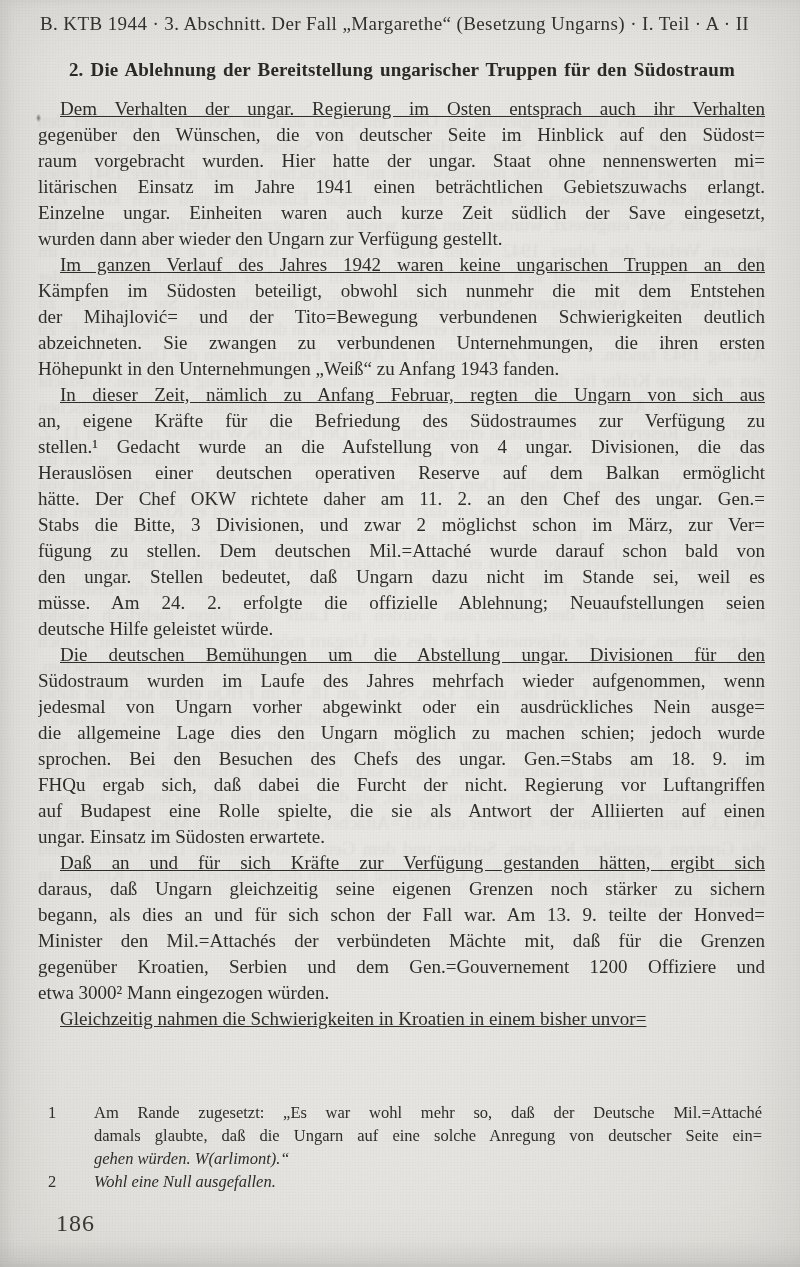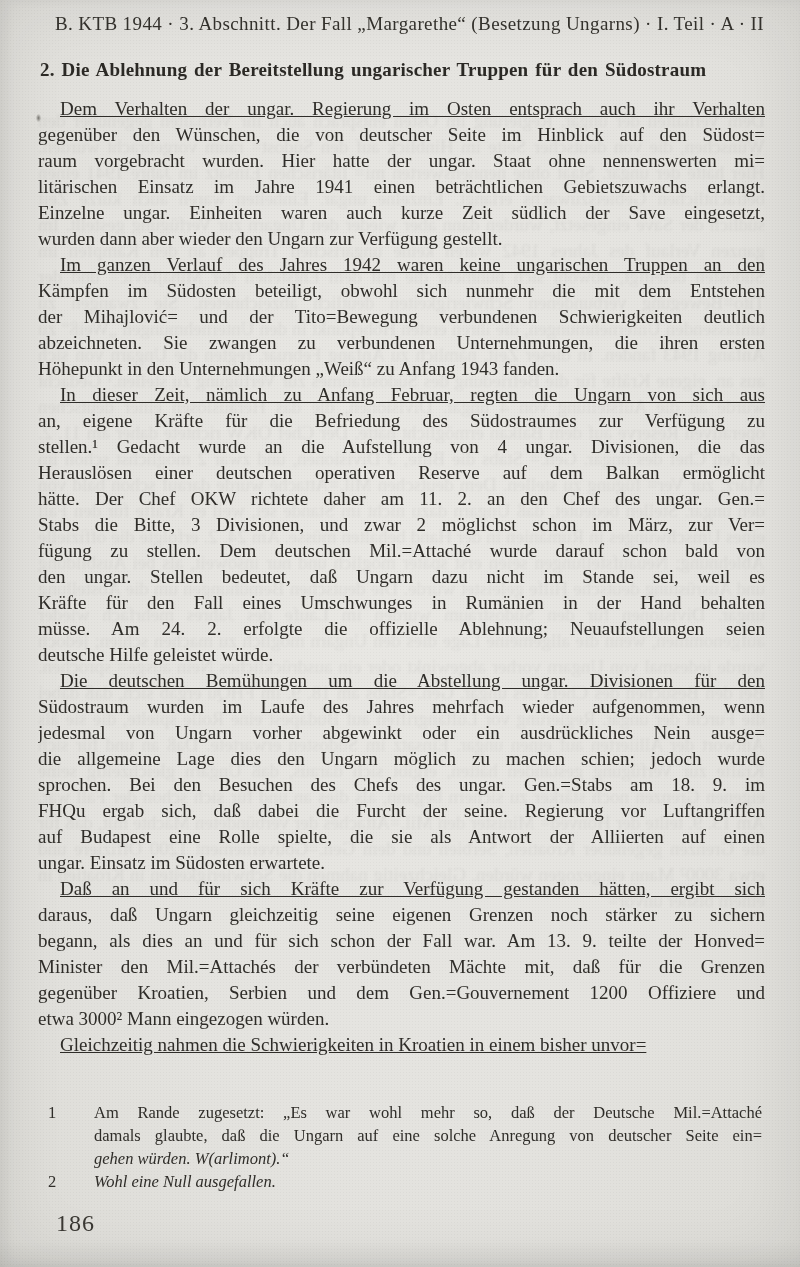--- a/index.html
+++ b/index.html
@@ -27,33 +27,33 @@
     height: 26px;
     background: linear-gradient(to bottom, rgba(0,0,0,0) 0%, rgba(0,0,0,0.06) 100%);
     pointer-events: none;
   }
 
   .running-header {
     position: absolute;
     top: 13px;
     left: 40px;
     right: 36px;
-    text-align: right;
+    text-align: left;
     font-size: 19px;
     letter-spacing: 0.4px;
     white-space: nowrap;
     color: #33312c;
   }
 
   .section-heading {
     position: absolute;
     top: 59px;
     left: 40px;
     right: 36px;
-    text-align: left;
+    text-align: center;
     font-size: 19px;
     font-weight: bold;
     letter-spacing: 0.2px;
     word-spacing: 2px;
     color: #2b2925;
     white-space: nowrap;
   }
 
   .body-text {
     position: absolute;
@@ -163,29 +163,28 @@
       <div class="line">abzeichneten. Sie zwangen zu verbundenen Unternehmungen, die ihren ersten</div>
       <div class="line last">Höhepunkt in den Unternehmungen „Weiß“ zu Anfang 1943 fanden.</div>
       <div class="line first">In dieser Zeit, nämlich zu Anfang Februar, regten die Ungarn von sich aus</div>
       <div class="line">an, eigene Kräfte für die Befriedung des Südostraumes zur Verfügung zu</div>
       <div class="line">stellen.¹ Gedacht wurde an die Aufstellung von 4 ungar. Divisionen, die das</div>
       <div class="line">Herauslösen einer deutschen operativen Reserve auf dem Balkan ermöglicht</div>
       <div class="line">hätte. Der Chef OKW richtete daher am 11. 2. an den Chef des ungar. Gen.=</div>
       <div class="line">Stabs die Bitte, 3 Divisionen, und zwar 2 möglichst schon im März, zur Ver=</div>
       <div class="line">fügung zu stellen. Dem deutschen Mil.=Attaché wurde darauf schon bald von</div>
       <div class="line">den ungar. Stellen bedeutet, daß Ungarn dazu nicht im Stande sei, weil es</div>
-      <div class="line">Kräfte für den Fall eines Umschwunges in Rumänien in der Hand behalten</div>
       <div class="line">müsse. Am 24. 2. erfolgte die offizielle Ablehnung; Neuaufstellungen seien</div>
       <div class="line last">deutsche Hilfe geleistet würde.</div>
       <div class="line first">Die deutschen Bemühungen um die Abstellung ungar. Divisionen für den</div>
       <div class="line">Südostraum wurden im Laufe des Jahres mehrfach wieder aufgenommen, wenn</div>
       <div class="line">jedesmal von Ungarn vorher abgewinkt oder ein ausdrückliches Nein ausge=</div>
       <div class="line">die allgemeine Lage dies den Ungarn möglich zu machen schien; jedoch wurde</div>
       <div class="line">sprochen. Bei den Besuchen des Chefs des ungar. Gen.=Stabs am 18. 9. im</div>
-      <div class="line">FHQu ergab sich, daß dabei die Furcht der seine. Regierung vor Luftangriffen</div>
+      <div class="line">FHQu ergab sich, daß dabei die Furcht der nicht. Regierung vor Luftangriffen</div>
       <div class="line">auf Budapest eine Rolle spielte, die sie als Antwort der Alliierten auf einen</div>
       <div class="line last">ungar. Einsatz im Südosten erwartete.</div>
       <div class="line first">Daß an und für sich Kräfte zur Verfügung gestanden hätten, ergibt sich</div>
       <div class="line">daraus, daß Ungarn gleichzeitig seine eigenen Grenzen noch stärker zu sichern</div>
       <div class="line">begann, als dies an und für sich schon der Fall war. Am 13. 9. teilte der Honved=</div>
       <div class="line">Minister den Mil.=Attachés der verbündeten Mächte mit, daß für die Grenzen</div>
       <div class="line">gegenüber Kroatien, Serbien und dem Gen.=Gouvernement 1200 Offiziere und</div>
       <div class="line last">etwa 3000² Mann eingezogen würden.</div>
       <div class="line first last">Gleichzeitig nahmen die Schwierigkeiten in Kroatien in einem bisher unvor=</div>
     </div>

